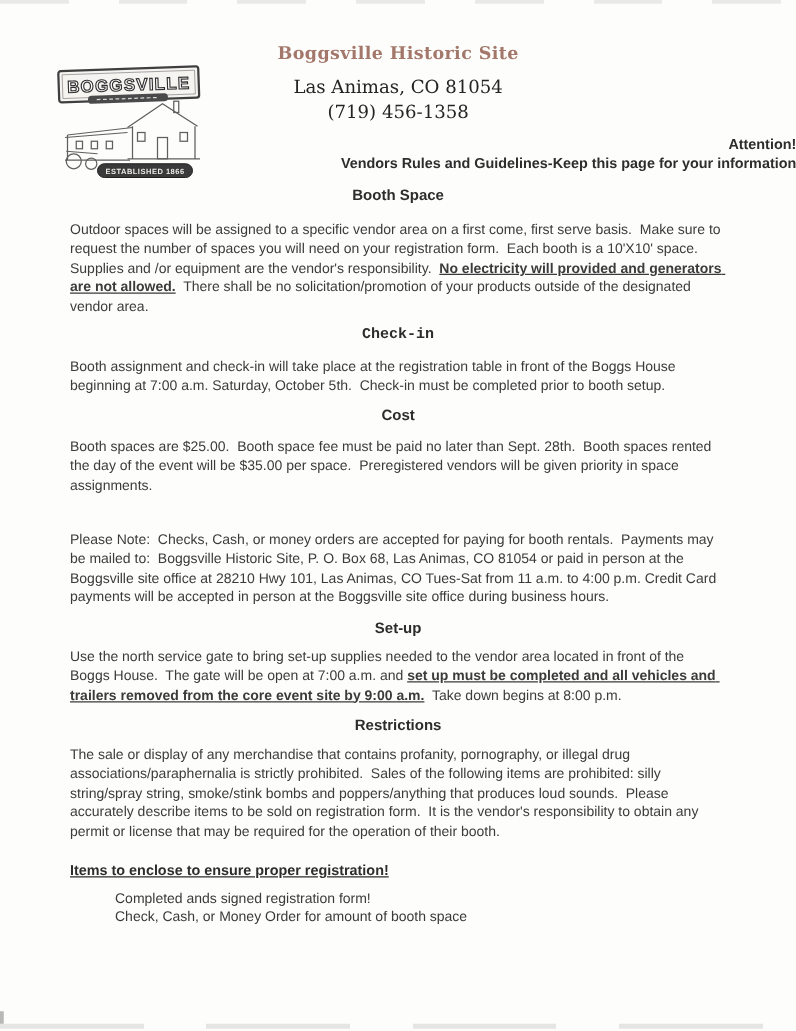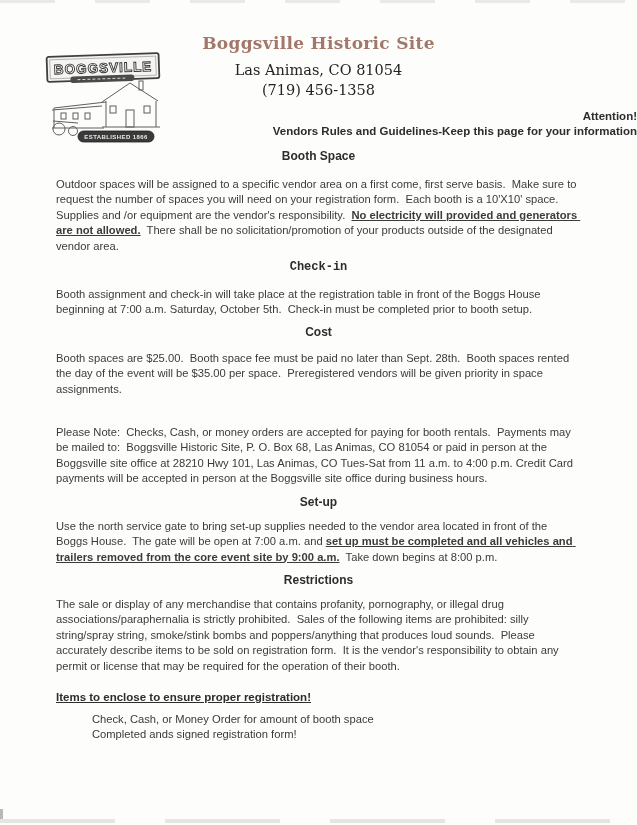--- a/index.html
+++ b/index.html
@@ -26,21 +26,21 @@
     position: absolute; left: 0; bottom: 6px; width: 3px; height: 10px;
     background: #9a9a9a; opacity: .7;
   }
   .logo {
     position: absolute; left: 44px; top: 52px; width: 124px; height: 92px;
   }
   .header { padding-top: 30px; text-align: center; }
   .page-title {
     font-family: "DejaVu Serif", serif;
     font-weight: bold;
-    font-size: 17px;
+    font-size: 14px;
     line-height: 26px;
     letter-spacing: .3px;
   }
   .contact {
     margin-top: 5px;
     font-family: "DejaVu Serif", serif;
     font-size: 14.5px;
     line-height: 19.5px;
     color: #242424;
   }
@@ -143,19 +143,19 @@
   <div class="para p-note">Please Note:  Checks, Cash, or money orders are accepted for paying for booth rentals.  Payments may be mailed to:  Boggsville Historic Site, P. O. Box 68, Las Animas, CO 81054 or paid in person at the Boggsville site office at 28210 Hwy 101, Las Animas, CO Tues-Sat from 11 a.m. to 4:00 p.m. Credit Card payments will be accepted in person at the Boggsville site office during business hours.</div>
 
   <div class="heading h-setup">Set-up</div>
   <div class="para p-setup"><span>Use the north service gate to bring set-up supplies needed to the vendor area located in front of the Boggs House.  The gate will be open at 7:00 a.m. and </span><span class="bu">set up must be completed and all vehicles and trailers removed from the core event site by 9:00 a.m.</span><span>  Take down begins at 8:00 p.m.</span></div>
 
   <div class="heading h-restr">Restrictions</div>
   <div class="para p-restr">The sale or display of any merchandise that contains profanity, pornography, or illegal drug associations/paraphernalia is strictly prohibited.  Sales of the following items are prohibited: silly string/spray string, smoke/stink bombs and poppers/anything that produces loud sounds.  Please accurately describe items to be sold on registration form.  It is the vendor's responsibility to obtain any permit or license that may be required for the operation of their booth.</div>
 
   <div class="h-items">Items to enclose to ensure proper registration!</div>
   <div class="enclosure-list">
+    <div>Completed ands signed registration form!</div>
     <div>Check, Cash, or Money Order for amount of booth space</div>
-    <div>Completed ands signed registration form!</div>
   </div>
 
   <div class="scan-edge-bottom"></div>
   <div class="scan-mark-corner"></div>
 </div>
 
 </body></html>

